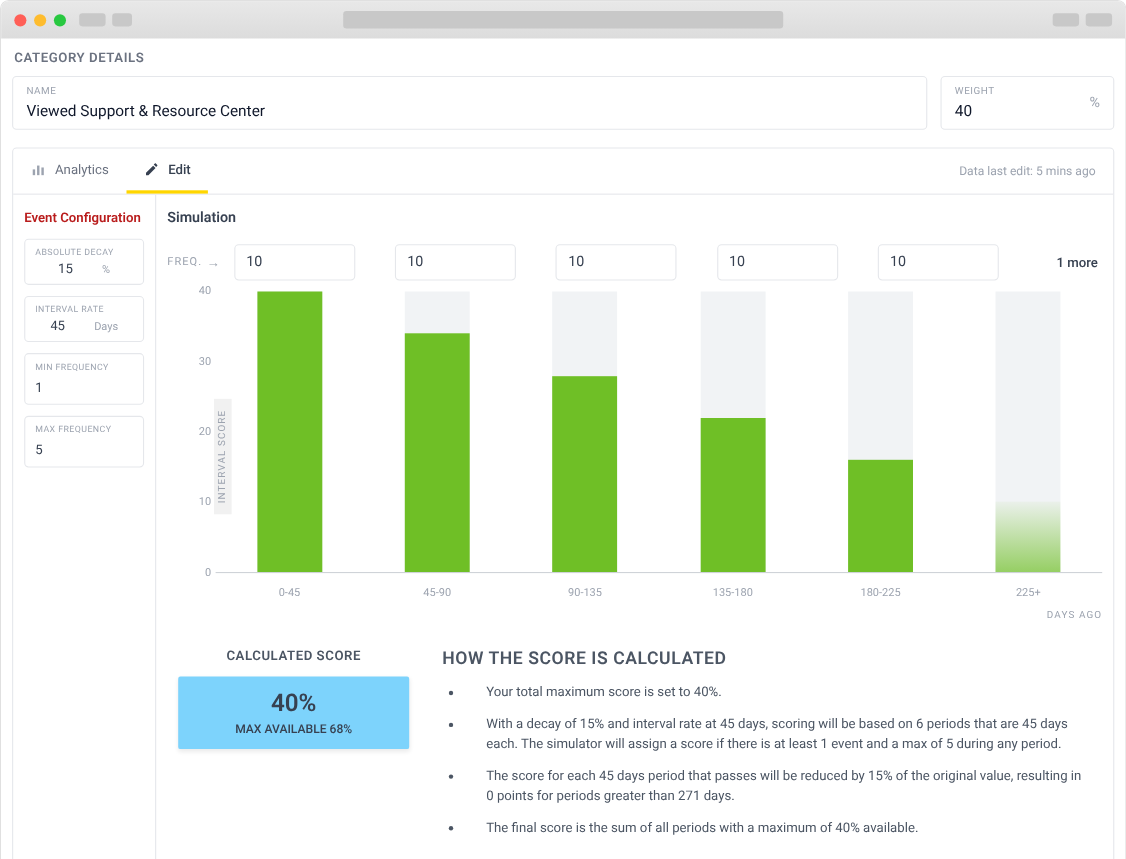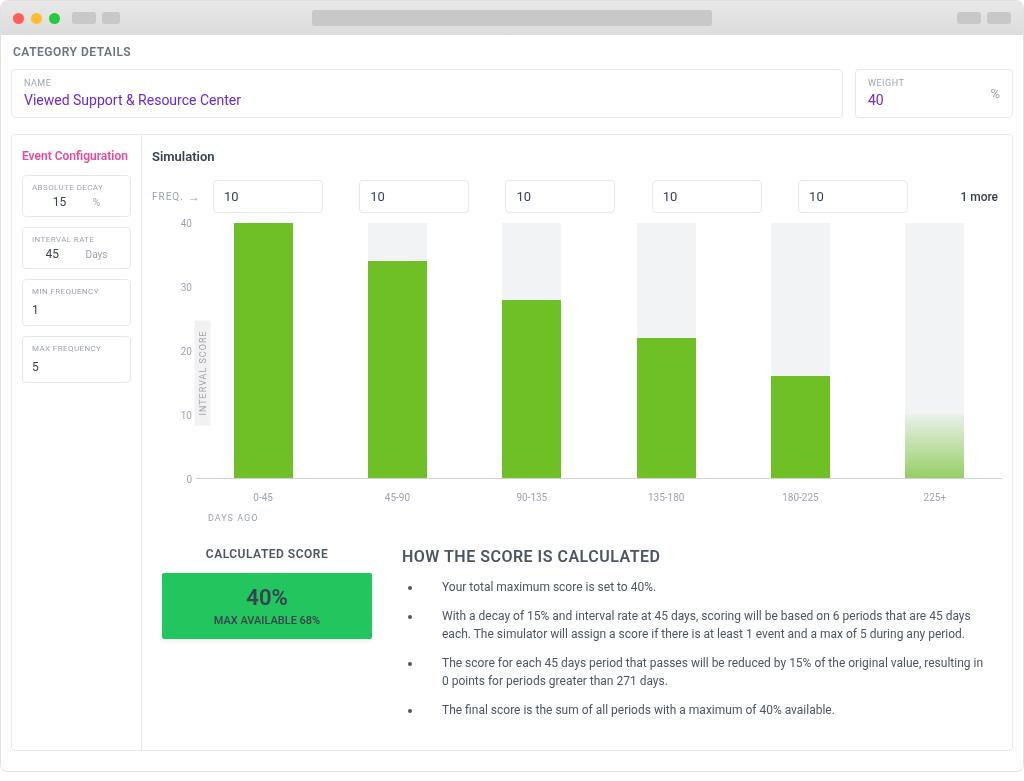--- a/index.html
+++ b/index.html
@@ -20,34 +20,34 @@
 .tl-right .tl-slot { width: 24px; }
 
 .page { padding: 10px 10px 20px 10px; background: #fff; }
 .section-title { font-size: 12px; font-weight: 600; color: #6b7280; letter-spacing: 0.5px; margin-bottom: 10px; padding-left: 2px; }
 
 .top-fields { display: flex; gap: 12px; margin-bottom: 16px; }
 .field-box { border: 1px solid #e5e7eb; border-radius: 4px; padding: 8px 12px; background: #fff; }
 .field-box.name { flex: 1; }
 .field-box.weight { width: 158px; display: flex; align-items: center; }
 .field-label { font-size: 9px; color: #9ca3af; letter-spacing: 0.5px; margin-bottom: 2px; }
-.field-value { font-size: 14px; color: #6d28d9; border: none; outline: none; width: 100%; background: transparent; }
+.field-value { font-size: 14px; color: #0f172a; border: none; outline: none; width: 100%; background: transparent; }
 .weight-inner { flex: 1; }
 .weight-unit { font-size: 13px; color: #9ca3af; }
 
 .main-card { border: 1px solid #e5e7eb; border-radius: 4px; background: #fff; }
 .card-head { display: flex; align-items: center; border-bottom: 1px solid #e5e7eb; }
 .tab { display: inline-flex; align-items: center; gap: 8px; padding: 12px 16px; font-size: 12px; color: #6b7280; cursor: pointer; border-bottom: 3px solid transparent; }
 .tab.active { border-bottom-color: #ffd600; color: #374151; font-weight: 500; }
 .tab-icon svg { width: 14px; height: 14px; display: block; }
 .last-edit { margin-left: auto; padding-right: 16px; font-size: 11px; color: #9ca3af; }
 
 .card-body { display: flex; min-height: 420px; }
 .sidebar { width: 130px; border-right: 1px solid #e5e7eb; padding: 14px 10px; }
-.sidebar-title { font-size: 12px; font-weight: 600; color: #ec4899; margin-bottom: 12px; }
+.sidebar-title { font-size: 12px; font-weight: 600; color: #b91c1c; margin-bottom: 12px; }
 .side-field { border: 1px solid #e5e7eb; border-radius: 4px; padding: 7px 9px; margin-bottom: 10px; background: #fff; }
 .side-label { font-size: 8px; color: #9ca3af; letter-spacing: 0.4px; margin-bottom: 3px; }
 .side-row { display: flex; align-items: baseline; justify-content: center; }
 .side-val { font-size: 12px; color: #374151; border: none; outline: none; width: 40px; background: transparent; }
 .side-unit { font-size: 10px; color: #9ca3af; }
 
 .content { flex: 1; padding: 14px 10px 20px 10px; }
 .content-title { font-size: 13px; font-weight: 600; color: #374151; margin-bottom: 16px; }
 .freq-row { display: flex; align-items: center; gap: 12px; margin-bottom: 10px; }
 .freq-label { font-size: 10px; color: #9ca3af; letter-spacing: 1px; display: flex; align-items: center; gap: 4px; }
@@ -62,26 +62,26 @@
 .ticks { position: absolute; left: 22px; top: 0; bottom: 44px; width: 22px; }
 .tick { position: absolute; right: 4px; transform: translateY(50%); font-size: 10px; color: #9ca3af; }
 .plot { position: relative; height: 100%; border-bottom: 1px solid #cfd3d8; }
 .bars { position: absolute; left: 0; right: 0; bottom: 0; top: 0; display: flex; }
 .bar-col { flex: 1; position: relative; }
 .bar-bg { position: absolute; left: 28%; width: 44%; top: 0; bottom: 0; background: #f1f3f5; }
 .bar-fg { position: absolute; left: 28%; width: 44%; bottom: 0; background: #6fbf26; }
 .bar-fg.fade { background: linear-gradient(to bottom, rgba(111,191,38,0.05), rgba(111,191,38,0.7)); }
 .xlabels { position: absolute; left: 44px; right: 0; bottom: 20px; display: flex; }
 .xlab { flex: 1; text-align: center; font-size: 10px; color: #9ca3af; }
-.xaxis-title { position: absolute; left: 56px; right: 0; bottom: 0; text-align: left; font-size: 9px; color: #9ca3af; letter-spacing: 1px; }
+.xaxis-title { position: absolute; left: 56px; right: 0; bottom: 0; text-align: right; font-size: 9px; color: #9ca3af; letter-spacing: 1px; }
 
 .lower { display: flex; padding: 24px 10px 0 10px; gap: 30px; }
 .score-col { width: 210px; text-align: center; }
 .score-title { font-size: 12px; font-weight: 600; color: #4b5563; letter-spacing: 0.5px; margin-bottom: 12px; }
-.score-box { background: #22c55e; padding: 12px; border-radius: 2px; box-shadow: 0 2px 4px rgba(0,0,0,0.08); }
+.score-box { background: #7dd3fc; padding: 12px; border-radius: 2px; box-shadow: 0 2px 4px rgba(0,0,0,0.08); }
 .score-big { font-size: 22px; font-weight: 600; color: #374151; }
 .score-sub { font-size: 11px; font-weight: 500; color: #374151; margin-top: 4px; }
 .explain-col { flex: 1; }
 .explain-title { font-size: 16px; font-weight: 600; color: #4b5563; letter-spacing: 0.5px; margin-bottom: 12px; }
 .explain-list { list-style: disc; padding-left: 20px; }
 .explain-list li { font-size: 12px; color: #4b5563; line-height: 1.55; margin-bottom: 10px; padding-left: 20px; }
 </style>
 </head>
 <body>
 
@@ -112,20 +112,41 @@
       <div class="field-box weight">
         <div class="weight-inner">
           <div class="field-label">WEIGHT</div>
           <input class="field-value" value="40" style="">
         </div>
         <div class="weight-unit">%</div>
       </div>
     </div>
 
     <div class="main-card">
+      <div class="card-head">
+        <div class="tab">
+          <span class="tab-icon">
+            <svg viewBox="0 0 16 16" fill="#9ca3af">
+                <rect x="2" y="8" width="2.5" height="6"></rect>
+                <rect x="6.5" y="4" width="2.5" height="10"></rect>
+                <rect x="11" y="6" width="2.5" height="8"></rect>
+              </svg>
+          </span>
+          <span>Analytics</span>
+        </div>
+        <div class="tab active">
+          <span class="tab-icon">
+            <svg viewBox="0 0 16 16" fill="#374151">
+                <path d="M2 11.5V14h2.5l7.4-7.4-2.5-2.5L2 11.5zM13.7 4.3c.3-.3.3-.7 0-1l-1.5-1.5c-.3-.3-.7-.3-1 0l-1.2 1.2 2.5 2.5 1.2-1.2z"></path>
+              </svg>
+          </span>
+          <span>Edit</span>
+        </div>
+        <div class="last-edit">Data last edit: 5 mins ago</div>
+      </div>
 
       <div class="card-body">
         <div class="sidebar">
           <div class="sidebar-title">Event Configuration</div>
 
           <div class="side-field">
             <div class="side-label">ABSOLUTE DECAY</div>
             <div class="side-row">
               <input class="side-val" value="15" style="">
               <span class="side-unit">%</span>

